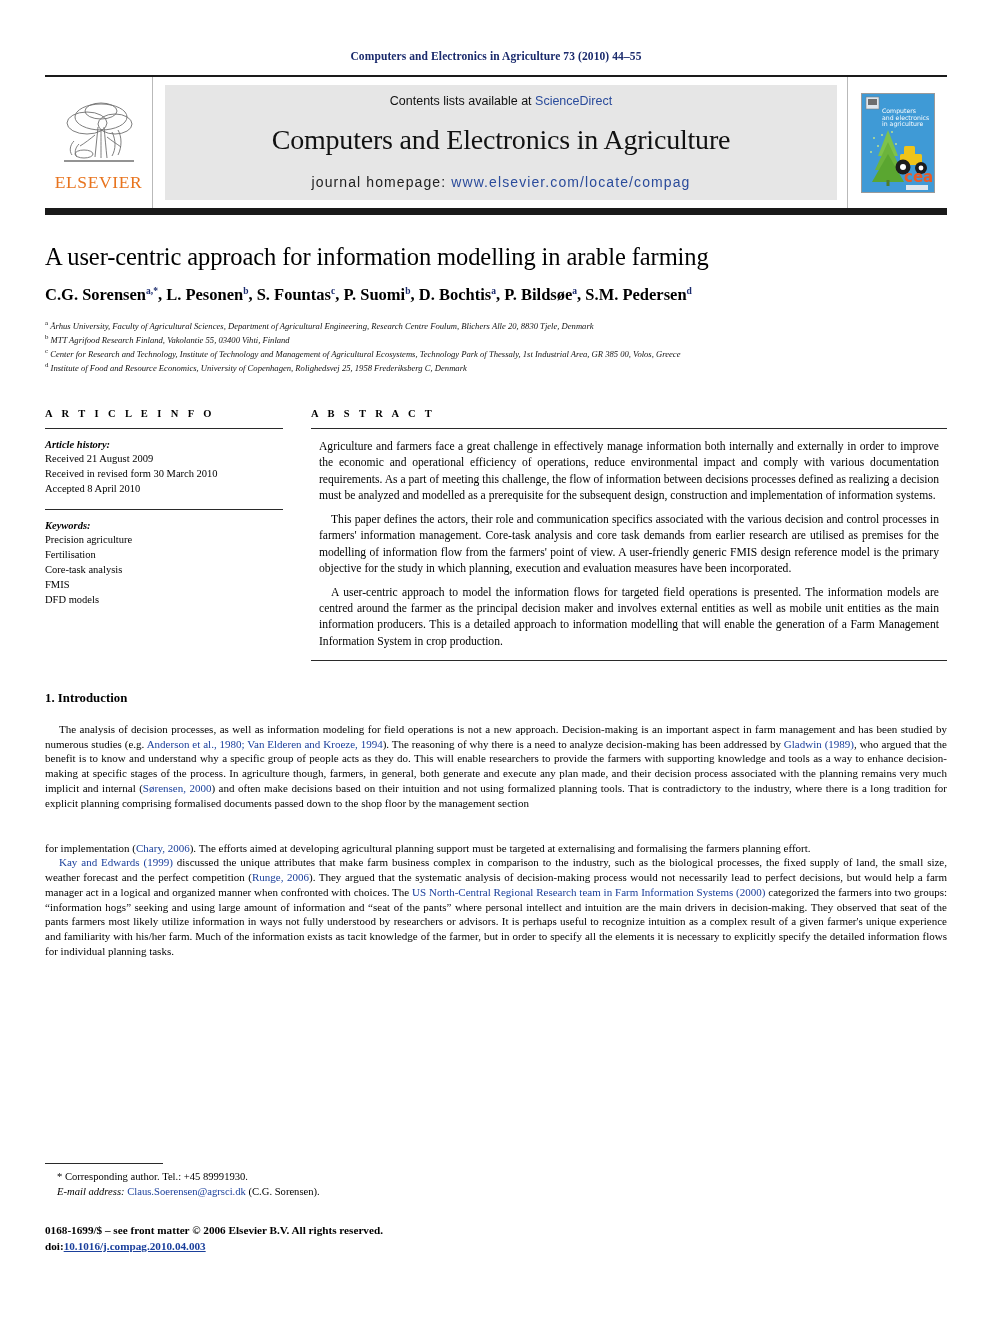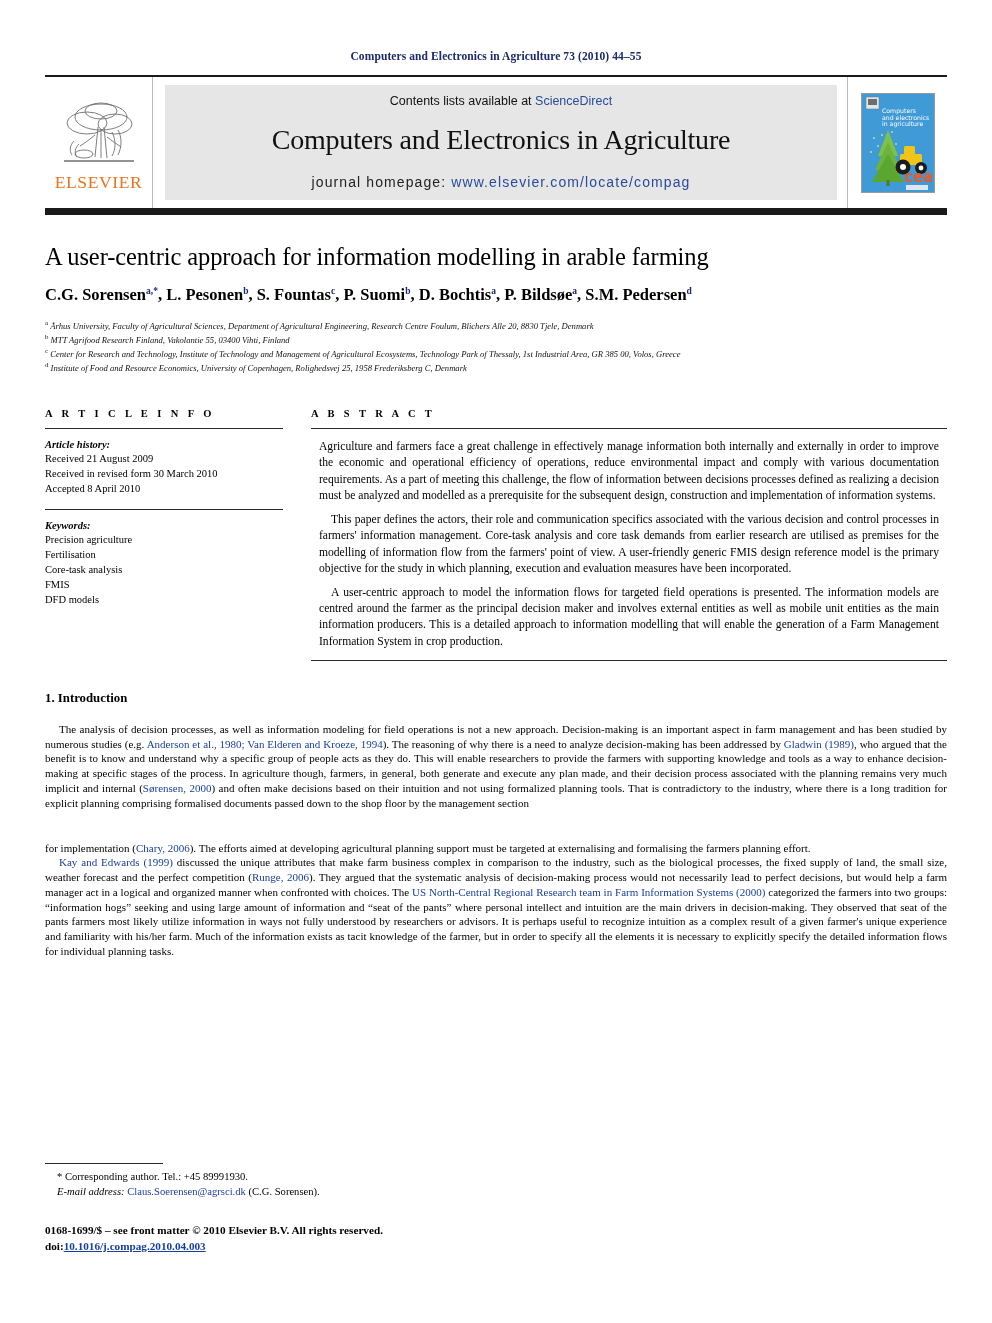--- a/index.html
+++ b/index.html
@@ -379,20 +379,20 @@
 
   <div class="footnote-area">
     <hr class="foot-rule">
     <p class="foot-line foot-indent">* Corresponding author. Tel.: +45 89991930.</p>
     <p class="foot-line foot-indent">
       <span class="ital">E-mail address:</span>
       <a class="ref" href="#">Claus.Soerensen@agrsci.dk</a>
       <span>(C.G. Sorensen).</span>
     </p>
     <div class="issn-block">
-      <p class="issn-line">0168-1699/$ – see front matter © 2010 Elsevier B.V. All rights reserved.</p>
+      <p class="issn-line">0168-1699/$ – see front matter © 2006 Elsevier B.V. All rights reserved.</p>
       <p class="issn-line">
         <span>doi:</span><a class="doi-link" href="#">10.1016/j.compag.2010.04.003</a>
       </p>
     </div>
   </div>
 
 </div>
 
 </body></html>

